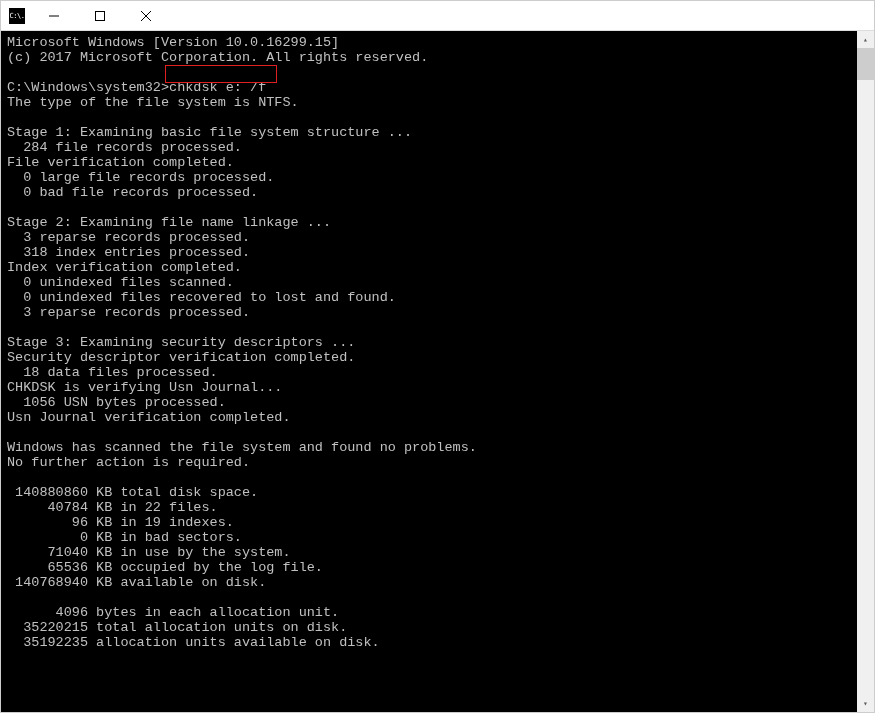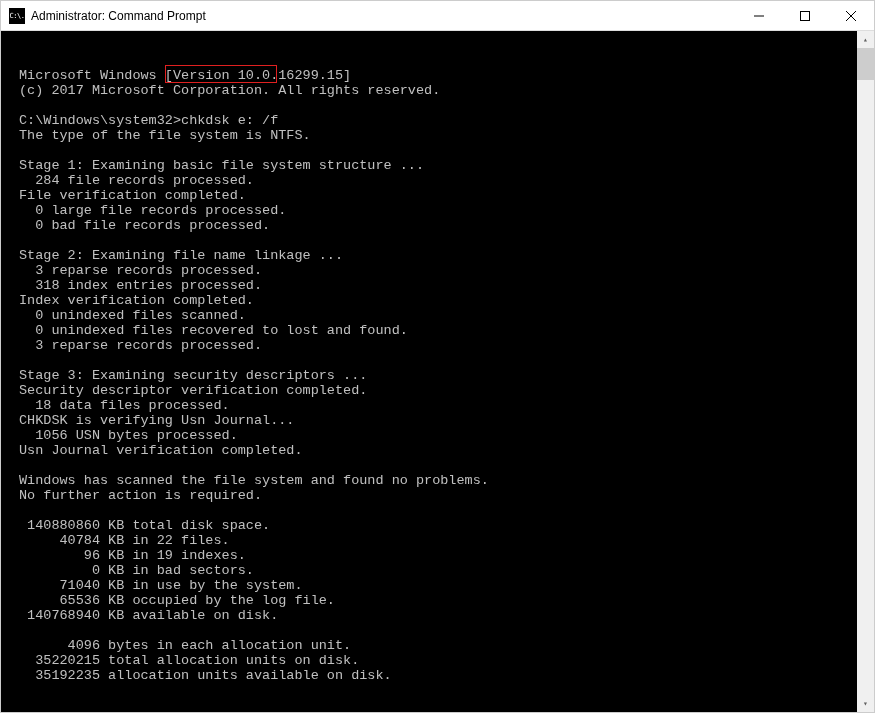--- a/index.html
+++ b/index.html
@@ -65,25 +65,24 @@
       height: calc(100% - 30px);
       background: #000;
       position: relative;
       display: flex;
     }
     .console-content {
       flex: 1;
       color: #c0c0c0;
       font-size: 13.5px;
       line-height: 15px;
-      padding: 4px 18px;
+      padding: 4px 6px;
       white-space: pre;
       font-family: 'Consolas', 'Courier New', monospace;
       overflow: hidden;
-      margin-top: 33px;
     }
     .scrollbar {
       width: 17px;
       height: 100%;
       background: #f0f0f0;
       position: relative;
     }
     .scroll-arrow {
       width: 17px;
       height: 17px;
@@ -108,21 +107,20 @@
       border: 1.5px solid #e02020;
       background: transparent;
       pointer-events: none;
     }
   </style>
 </head>
 <body>
 
 <div class="titlebar">
   <div class="titlebar-icon">C:\.</div>
-  <div class="titlebar-title">Administrator: Command Prompt</div>
   <div class="window-controls">
     <div class="window-btn">
       <svg viewBox="0 0 10 10">
           <line x1="0" y1="5" x2="10" y2="5" stroke="#000" stroke-width="1"></line>
         </svg>
     </div>
     <div class="window-btn">
       <svg viewBox="0 0 10 10">
           <rect x="0.5" y="0.5" width="9" height="9" fill="none" stroke="#000" stroke-width="1"></rect>
         </svg>

